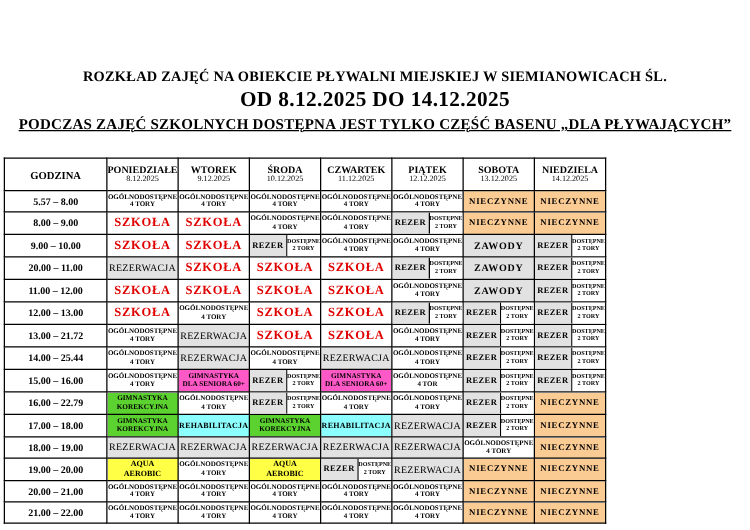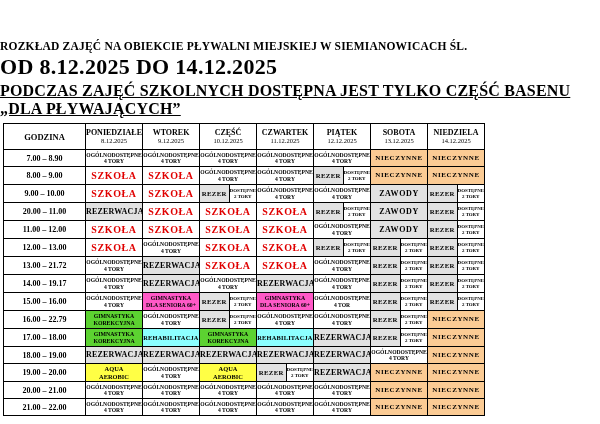--- a/index.html
+++ b/index.html
@@ -7,41 +7,41 @@
     --green:#5cd231; --cyan:#8cffff; --yellow:#ffff45; --ink:#000;
   }
   *{box-sizing:border-box;}
   html,body{margin:0;padding:0;}
   body{
     width:600px;height:424px;background:#fff;color:var(--ink);
     font-family:"Liberation Serif","DejaVu Serif",serif;
     overflow:hidden;
   }
   .page{position:relative;width:600px;height:424px;}
-  .titles{padding-top:40px;text-align:left;}
+  .titles{padding-top:56px;text-align:center;}
   .title-1{font-size:11.5px;font-weight:bold;margin:0 0 2px 0;letter-spacing:.2px;}
-  .title-2{font-size:22px;font-weight:bold;margin:0 0 2px 0;letter-spacing:.3px;}
-  .title-3{font-size:16px;font-weight:bold;margin:0 0 5px 0;text-decoration:underline;letter-spacing:.2px;}
+  .title-2{font-size:17px;font-weight:bold;margin:0 0 2px 0;letter-spacing:.3px;}
+  .title-3{font-size:12px;font-weight:bold;margin:0 0 19px 0;text-decoration:underline;letter-spacing:.2px;}
   table.sched{
     margin-left:3px;width:482px;border-collapse:collapse;table-layout:fixed;
   }
   .sched th,.sched td{
     border:1px solid #000;padding:0;text-align:center;vertical-align:middle;overflow:hidden;
   }
   .sched col.hour{width:82px;}
   .sched thead th{height:26px;background:#fff;}
   .hour-head{font-size:8.5px;font-weight:bold;}
   .day-name{display:block;font-size:8px;font-weight:bold;line-height:1.2;text-align:center;}
   .day-date{display:block;font-size:6.5px;font-weight:normal;line-height:1.2;}
   .sched tbody td{height:17px;}
   td.time{font-size:8px;font-weight:bold;white-space:nowrap;}
   .ln{display:block;line-height:1.15;}
   td.c-open{font-size:5.6px;font-weight:bold;}
   td.c-school{font-size:10px;font-weight:bold;color:var(--red);letter-spacing:.6px;}
-  td.c-reserved{font-size:8px;font-weight:bold;background:var(--gray);letter-spacing:.2px;}
+  td.c-reserved{font-size:8px;font-weight:normal;background:var(--gray);letter-spacing:.2px;}
   td.c-contest{font-size:8px;font-weight:bold;background:var(--gray);letter-spacing:.6px;}
   td.c-closed{font-size:7px;font-weight:bold;background:var(--orange);letter-spacing:.6px;}
   td.c-senior{font-size:5.8px;font-weight:bold;background:var(--pink);}
   td.c-corrective{font-size:5.8px;font-weight:bold;background:var(--green);}
   td.c-rehab{font-size:6.4px;font-weight:bold;background:var(--cyan);letter-spacing:.2px;}
   td.c-aqua{font-size:6.4px;font-weight:bold;background:var(--yellow);}
   td.c-split{padding:0;}
   .split-wrap{display:flex;width:100%;height:17px;align-items:stretch;}
   .split-left{
     flex:1.08;background:var(--gray);border-right:1px solid #000;
@@ -79,21 +79,21 @@
           <th class="hour-head">GODZINA</th>
           <th>
             <span class="day-name">PONIEDZIAŁEK</span>
             <span class="day-date">8.12.2025</span>
           </th>
           <th>
             <span class="day-name">WTOREK</span>
             <span class="day-date">9.12.2025</span>
           </th>
           <th>
-            <span class="day-name">CZĘŚĆ</span>
+            <span class="day-name">ŚRODA</span>
             <span class="day-date">10.12.2025</span>
           </th>
           <th>
             <span class="day-name">CZWARTEK</span>
             <span class="day-date">11.12.2025</span>
           </th>
           <th>
             <span class="day-name">PIĄTEK</span>
             <span class="day-date">12.12.2025</span>
           </th>
@@ -102,21 +102,21 @@
             <span class="day-date">13.12.2025</span>
           </th>
           <th>
             <span class="day-name">NIEDZIELA</span>
             <span class="day-date">14.12.2025</span>
           </th>
         </tr>
       </thead>
     <tbody>
         <tr>
-          <td class="time">7.00 – 8.90</td>
+          <td class="time">5.57 – 8.00</td>
           <td class="c-open">
             <span class="ln">OGÓLNODOSTĘPNE</span>
             <span class="ln">4 TORY</span>
           </td>
           <td class="c-open">
             <span class="ln">OGÓLNODOSTĘPNE</span>
             <span class="ln">4 TORY</span>
           </td>
           <td class="c-open">
             <span class="ln">OGÓLNODOSTĘPNE</span>
@@ -349,21 +349,21 @@
             <div class="split-wrap">
               <div class="split-left">REZER</div>
               <div class="split-right">
                 <span class="ln">DOSTĘPNE</span>
                 <span class="ln">2 TORY</span>
               </div>
             </div>
           </td>
         </tr>
         <tr>
-          <td class="time">14.00 – 19.17</td>
+          <td class="time">14.00 – 25.44</td>
           <td class="c-open">
             <span class="ln">OGÓLNODOSTĘPNE</span>
             <span class="ln">4 TORY</span>
           </td>
           <td class="c-reserved">
             <span class="ln">REZERWACJA</span>
           </td>
           <td class="c-open">
             <span class="ln">OGÓLNODOSTĘPNE</span>
             <span class="ln">4 TORY</span>

